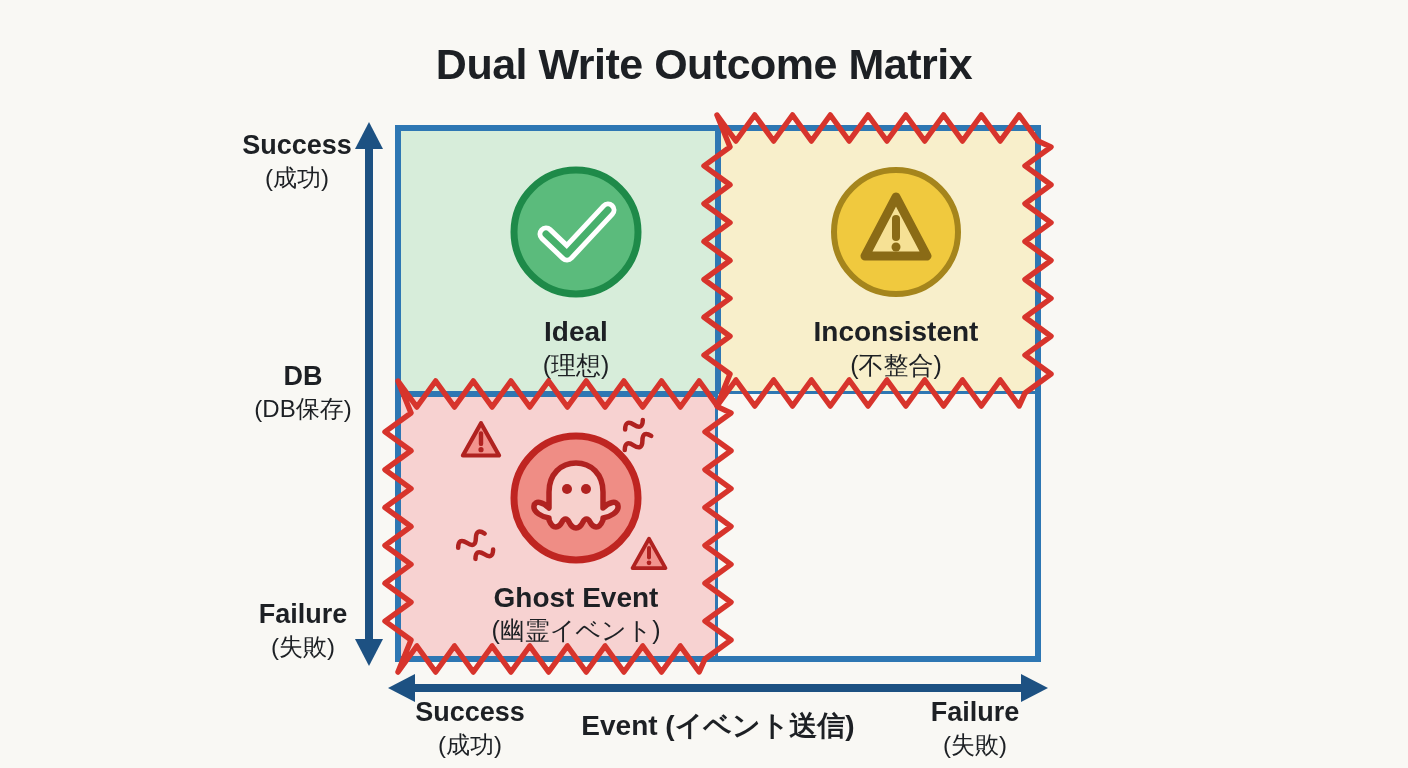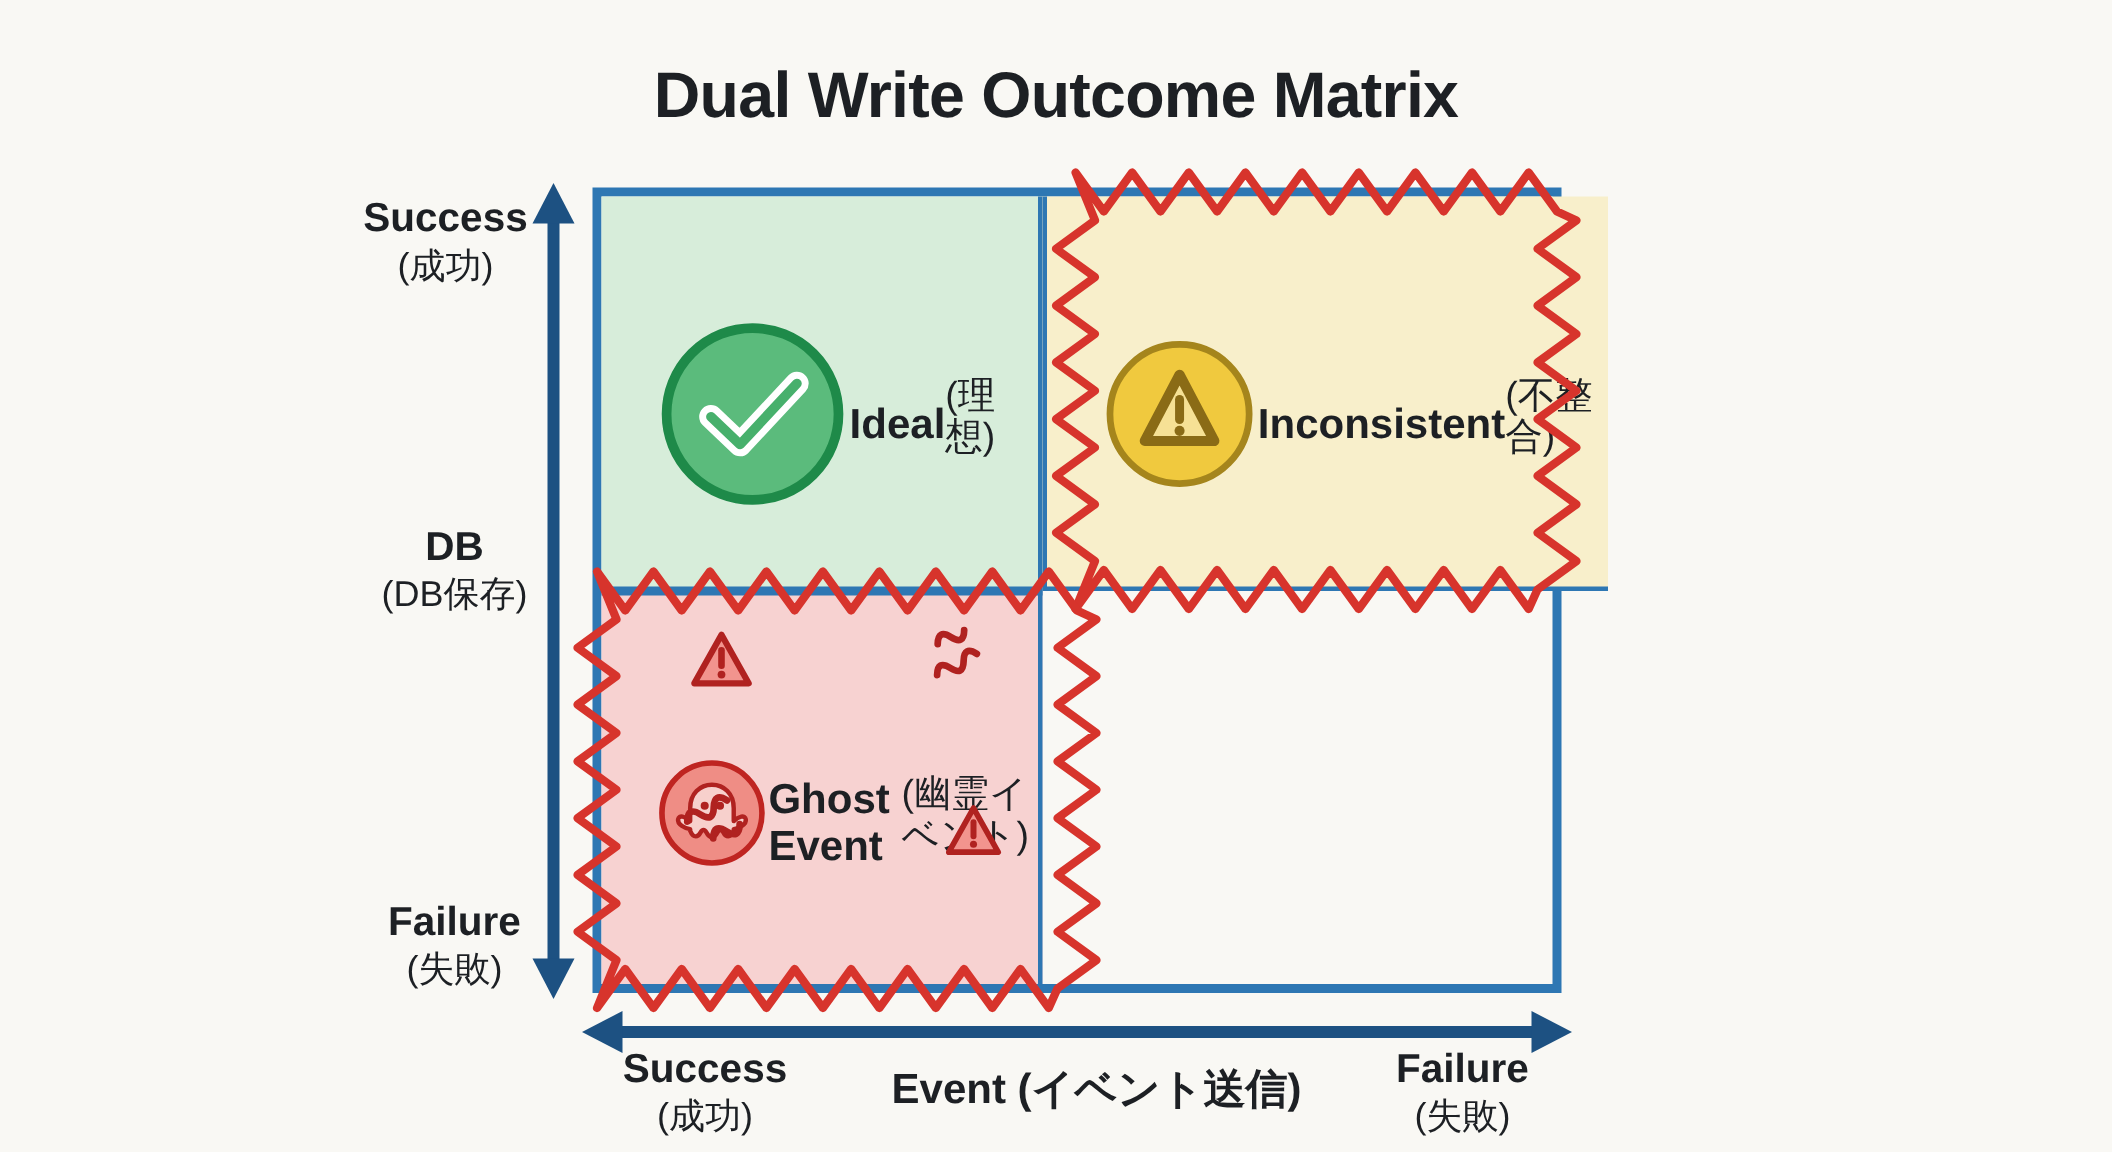--- a/index.html
+++ b/index.html
@@ -16,40 +16,40 @@
   body{background:var(--page_bg);font-family:"Liberation Sans","DejaVu Sans",sans-serif;color:var(--text);}
   .stage{position:absolute;left:0;top:0;width:1408px;height:564px;}
 
   .title{position:absolute;left:0;top:40px;width:1408px;text-align:center;
          font-size:43px;font-weight:800;letter-spacing:-0.5px;}
 
   
   .matrix{position:absolute;left:395px;top:125px;width:646px;height:537px;
           border:6px solid var(--grid_blue);display:grid;
           grid-template-columns:1fr 1fr;grid-template-rows:1fr 1fr;}
-  .q{position:relative;display:flex;flex-direction:row;align-items:center;padding-top:31px;padding-left:36px;}
+  .q{position:relative;display:flex;flex-direction:column;align-items:center;padding-top:31px;padding-left:36px;}
   .q-tl{background:var(--ideal_bg);border-right:3px solid var(--grid_blue);border-bottom:3px solid var(--grid_blue);}
   .q-tr{background:var(--inconsistent_bg);border-left:3px solid var(--grid_blue);border-bottom:3px solid var(--grid_blue);}
   .q-bl{background:var(--ghost_bg);border-right:3px solid var(--grid_blue);border-top:3px solid var(--grid_blue);}
   .q-br{background:var(--nothing_bg);border-left:3px solid var(--grid_blue);border-top:3px solid var(--grid_blue);}
   .q .en{font-size:28px;font-weight:800;margin-top:15px;line-height:1.1;}
   .q .jp{font-size:25px;font-weight:400;margin-top:4px;line-height:1.1;}
   .deco{position:absolute;}
 
   
   .ylab{position:absolute;width:190px;text-align:center;line-height:1.25;}
   .ylab .en,.xlab .en{font-size:27px;font-weight:800;}
   .ylab .jp,.xlab .jp{font-size:24px;font-weight:400;}
   .ylab-top{left:202px;top:129px;}
-  .ylab-mid{left:208px;top:348px;}
+  .ylab-mid{left:208px;top:360px;}
   .ylab-bot{left:208px;top:598px;}
   .xlab{position:absolute;text-align:center;line-height:1.25;}
   .xlab-left{left:390px;top:696px;width:160px;}
   .xlab-right{left:895px;top:696px;width:160px;}
-  .xlab-center{left:556px;top:708px;width:350px;font-size:28px;font-weight:800;}
+  .xlab-center{left:543px;top:708px;width:350px;font-size:28px;font-weight:800;}
 
   .overlay{position:absolute;left:0;top:0;pointer-events:none;}
 </style>
 </head>
 <body>
 
 <div class="stage">
 
   <div class="title">Dual Write Outcome Matrix</div>
 

